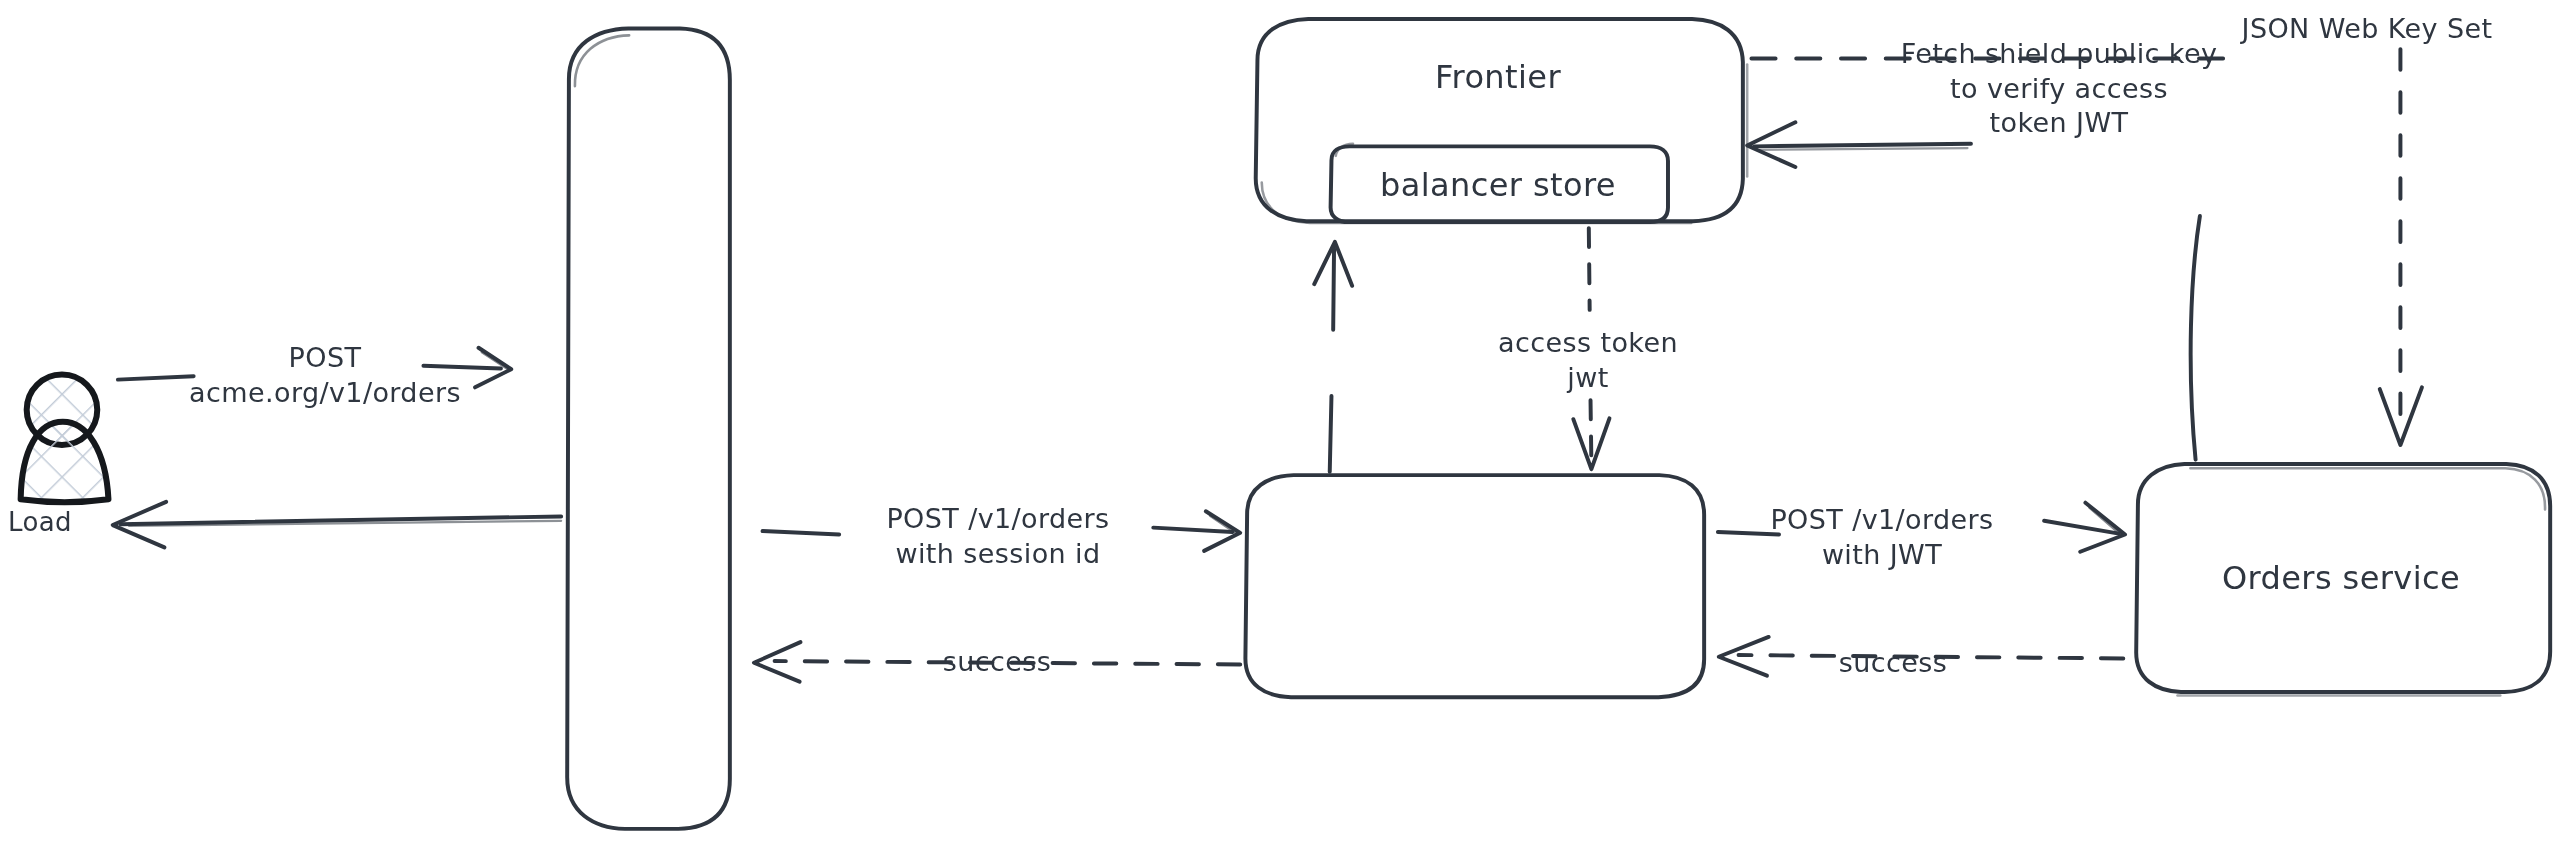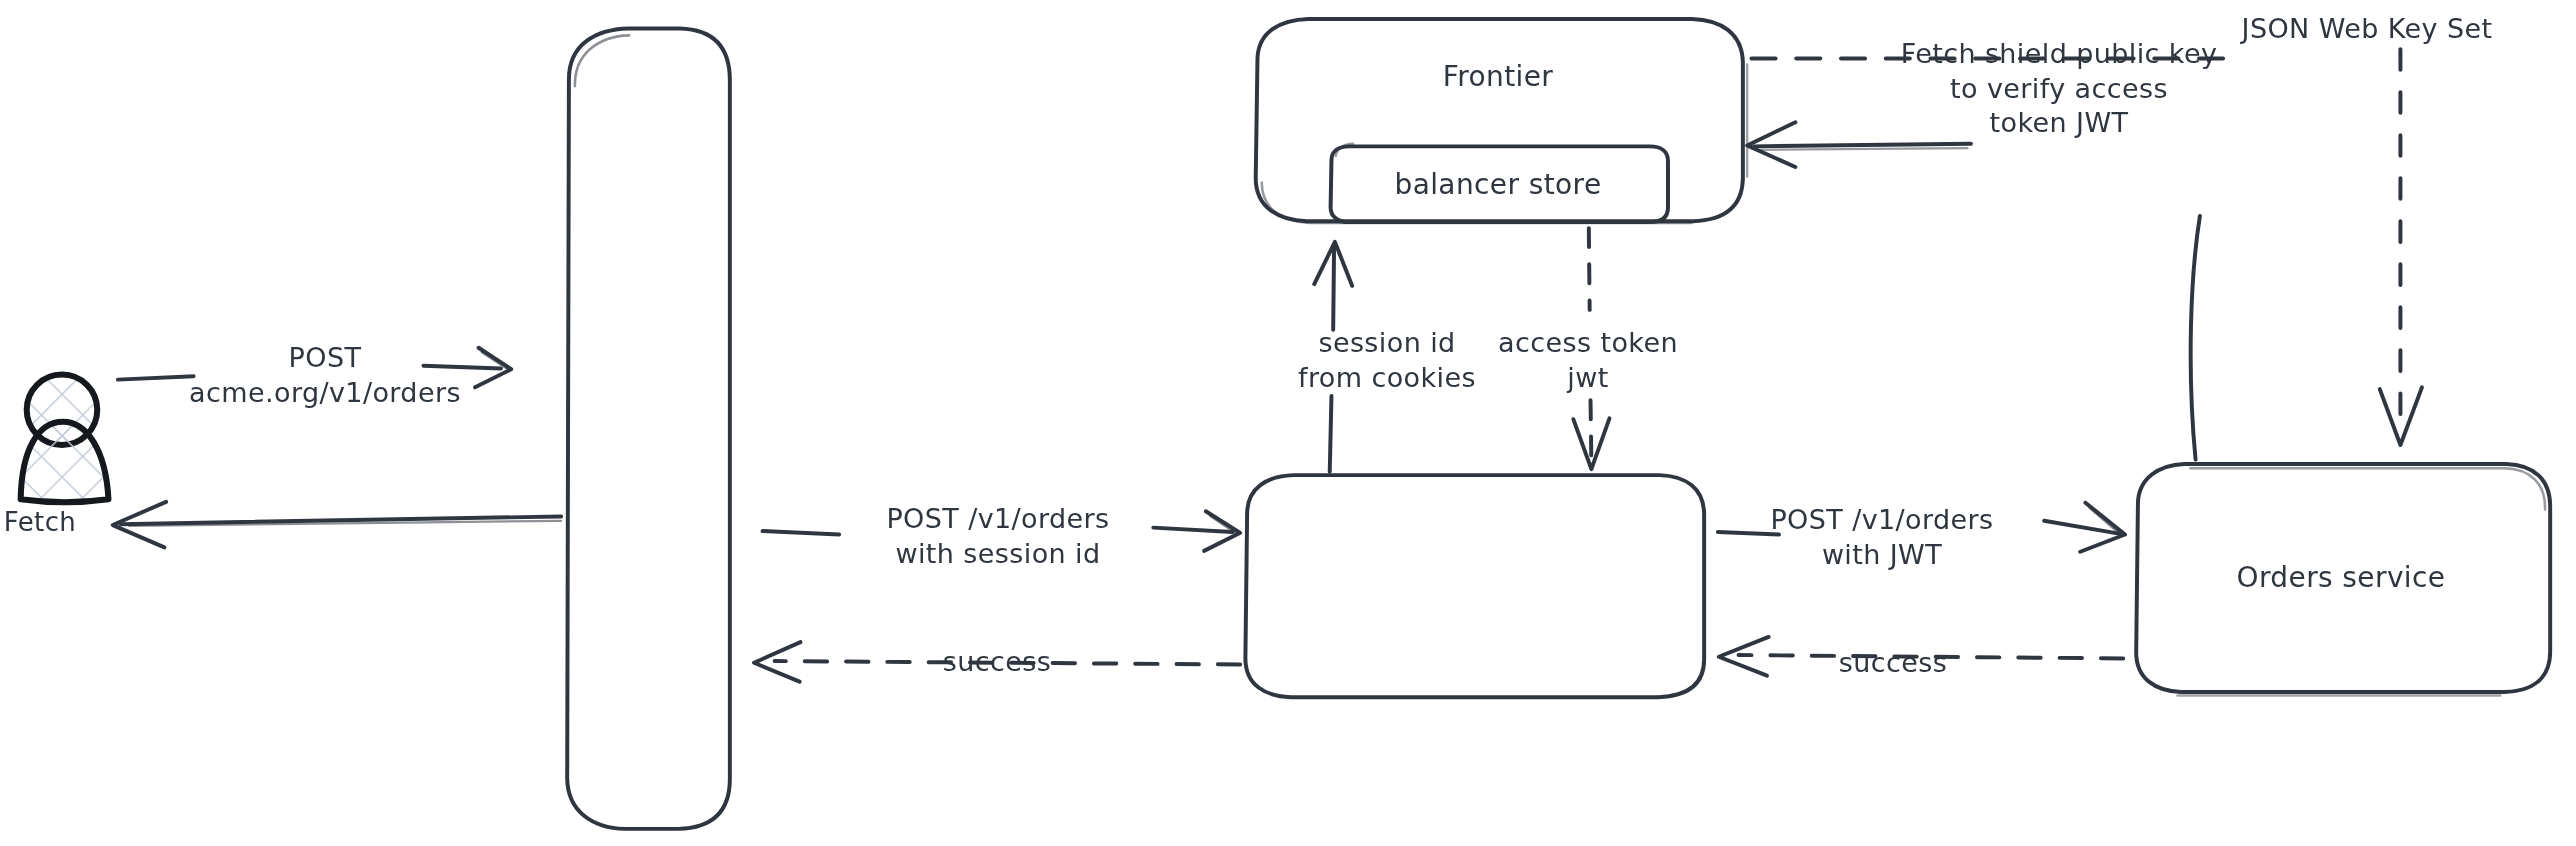--- a/index.html
+++ b/index.html
@@ -2,21 +2,21 @@
 <html style="font-size:13.8px"><head>
 <meta charset="utf-8">
 <style>
   html,body{margin:0;padding:0;background:#ffffff;}
   body{width:2576px;height:847px;font-family:"DejaVu Sans",sans-serif;}
   #stage{position:relative;width:2576px;height:847px;overflow:hidden;background:#fff;}
   svg#canvas{position:absolute;left:0;top:0;width:2576px;height:847px;}
   .lbl{position:absolute;color:#2f3640;font-family:"DejaVu Sans",sans-serif;
        font-weight:400;letter-spacing:0.4px;white-space:pre;line-height:1.28;}
   .ctr{text-align:center;transform:translate(-50%,-50%);}
-  .node-label{font-size:28px;}
+  .node-label{font-size:32px;}
   .edge-label{font-size:27px;}
   .actor-label{font-size:26px;}
 </style>
 </head>
 <body>
 
 <div id="stage">
 
   <svg id="canvas" viewBox="0 0 2993 984" xmlns="http://www.w3.org/2000/svg">
     <defs>
@@ -129,32 +129,30 @@
   </svg>
 
 
   <div class="lbl node-label ctr" style="left:1498px;top:77px;">Frontier</div>
 
   <div class="lbl node-label ctr" style="left:1498px;top:185px;">balancer store</div>
 
 
   <div class="lbl node-label ctr" style="left:2341px;top:578px;">Orders service</div>
 
-  <div class="lbl actor-label ctr" style="left:40px;top:523px;">Fetch</div>
+  <div class="lbl actor-label ctr" style="left:40px;top:523px;">Load</div>
 
   <div class="lbl edge-label ctr" style="left:325px;top:376px;">POST
 acme.org/v1/orders</div>
 
   <div class="lbl edge-label ctr" style="left:998px;top:537px;">POST /v1/orders
 with session id</div>
 
   <div class="lbl edge-label ctr" style="left:997px;top:662px;">success</div>
 
-  <div class="lbl edge-label ctr" style="left:1387px;top:361px;">session id
-from cookies</div>
 
   <div class="lbl edge-label ctr" style="left:1588px;top:361px;">access token
 jwt</div>
 
   <div class="lbl edge-label ctr" style="left:1882px;top:538px;">POST /v1/orders
 with JWT</div>
 
   <div class="lbl edge-label ctr" style="left:1893px;top:663px;">success</div>
 
   <div class="lbl edge-label ctr" style="left:2035px;top:89px;margin-left:24px;">Fetch shield public key

